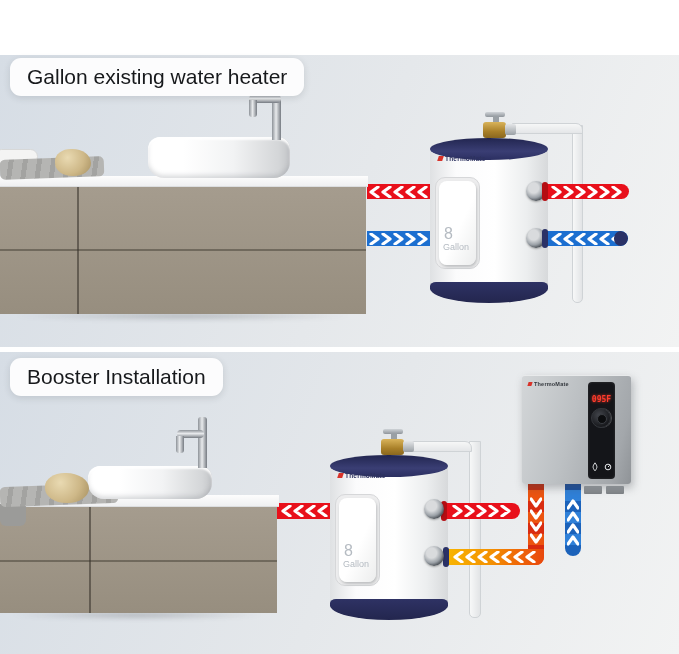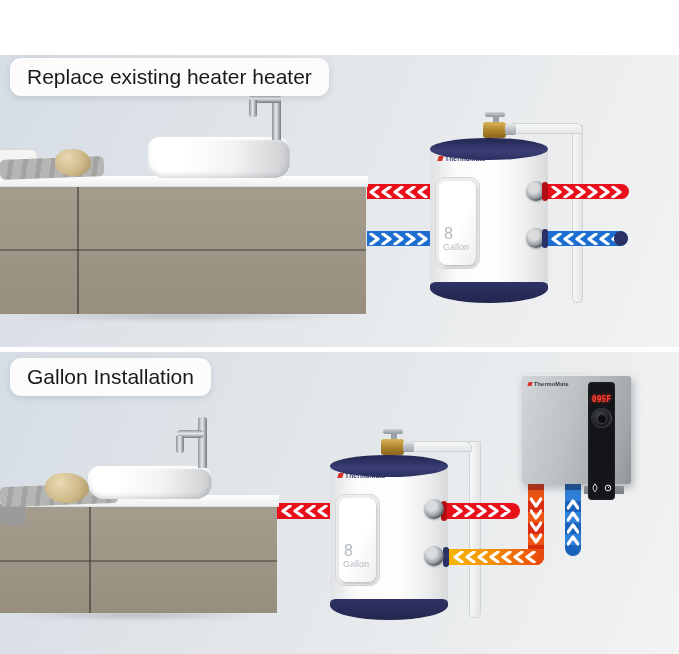--- a/index.html
+++ b/index.html
@@ -84,21 +84,21 @@
 
   
   .opipe{background:repeating-linear-gradient(180deg,#ec5410 0 11px,#d92c10 11px 22px);}
   .bpipe{background:repeating-linear-gradient(180deg,#2f80d8 0 11px,#1b62ba 11px 22px);}
 
   
   .heater{position:absolute;left:522px;top:375px;width:109px;height:109px;z-index:4;
           background:linear-gradient(105deg,#d3d6d8 0%,#bcc0c3 45%,#a3a7ab 85%,#8f9397 100%);
           border-radius:3px;border-top:1px solid #e8eaeb;
           box-shadow:2px 4px 8px rgba(70,75,80,.35);}
-  .hstrip{position:absolute;left:66px;top:6px;width:27px;height:118px;background:#141519;border-radius:4px;
+  .hstrip{position:absolute;left:66px;top:6px;width:27px;height:97px;background:#141519;border-radius:4px;
           box-shadow:inset 0 0 3px rgba(255,255,255,.12);}
   .led{position:absolute;left:0;top:13px;width:100%;text-align:center;
        font-family:"DejaVu Sans Mono",monospace;font-size:8px;font-weight:bold;
        color:#ff3b2c;text-shadow:0 0 3px rgba(255,60,40,.9);}
   .knob{position:absolute;left:3px;top:26px;width:20px;height:20px;border-radius:50%;
         background:radial-gradient(circle at 40% 35%,#43464c,#191a1e 70%);
         border:1px solid #34373c;box-shadow:1px 0 0 rgba(255,255,255,.25);}
   .knob::after{content:"";position:absolute;left:5px;top:5px;width:8px;height:8px;border-radius:50%;
         background:#0c0d0f;border:1px solid #3a3d42;}
   .hicons{position:absolute;left:0;bottom:7px;width:100%;display:flex;justify-content:center;gap:3px;}
@@ -107,21 +107,21 @@
   .hang{position:absolute;background:#9b9b99;border-radius:0 0 6px 6px;z-index:3;}
 </style>
 </head>
 <body>
 
 <div id="stage" data-name="product-infographic">
 
 
   <div id="panel1" class="panel" data-name="panel-replace-existing">
 
-    <div class="pill" style="left:10px;top:3px;" data-name="panel-replace-label">Replace existing heater heater</div>
+    <div class="pill" style="left:10px;top:3px;" data-name="panel-replace-label">Gallon existing water heater</div>
 
     <div class="flow hot" style="left:367px;top:129px;width:64px;height:15px;z-index:1;" data-name="hot-flow-left">
         <svg width="60" height="12">
           <path d="M 9 1 L 2 6 L 9 11" fill="none" stroke="#fff" stroke-width="3.2" stroke-linecap="round" stroke-linejoin="round"></path>
           <path d="M 21 1 L 14 6 L 21 11" fill="none" stroke="#fff" stroke-width="3.2" stroke-linecap="round" stroke-linejoin="round"></path>
           <path d="M 33 1 L 26 6 L 33 11" fill="none" stroke="#fff" stroke-width="3.2" stroke-linecap="round" stroke-linejoin="round"></path>
           <path d="M 45 1 L 38 6 L 45 11" fill="none" stroke="#fff" stroke-width="3.2" stroke-linecap="round" stroke-linejoin="round"></path>
           <path d="M 57 1 L 50 6 L 57 11" fill="none" stroke="#fff" stroke-width="3.2" stroke-linecap="round" stroke-linejoin="round"></path>
         </svg>
       </div>
@@ -195,21 +195,21 @@
           <path d="M 69 1 L 62 6 L 69 11" fill="none" stroke="#fff" stroke-width="3.2" stroke-linecap="round" stroke-linejoin="round"></path>
         </svg>
       </div>
 
     <div class="port" style="left:526px;top:126px;" data-name="tank-hot-port"></div>
     <div class="port" style="left:526px;top:173px;" data-name="tank-cold-port"></div>
   </div>
 
   <div id="panel2" class="panel" data-name="panel-booster">
 
-    <div class="pill" style="left:10px;top:6px;" data-name="panel-booster-label">Gallon Installation</div>
+    <div class="pill" style="left:10px;top:6px;" data-name="panel-booster-label">Booster Installation</div>
 
     <div class="flow hot" style="left:277px;top:151px;width:56px;height:16px;z-index:1;" data-name="hot-flow-left">
         <svg width="48" height="12">
           <path d="M 9 1 L 2 6 L 9 11" fill="none" stroke="#fff" stroke-width="3.2" stroke-linecap="round" stroke-linejoin="round"></path>
           <path d="M 21 1 L 14 6 L 21 11" fill="none" stroke="#fff" stroke-width="3.2" stroke-linecap="round" stroke-linejoin="round"></path>
           <path d="M 33 1 L 26 6 L 33 11" fill="none" stroke="#fff" stroke-width="3.2" stroke-linecap="round" stroke-linejoin="round"></path>
           <path d="M 45 1 L 38 6 L 45 11" fill="none" stroke="#fff" stroke-width="3.2" stroke-linecap="round" stroke-linejoin="round"></path>
         </svg>
       </div>
 

